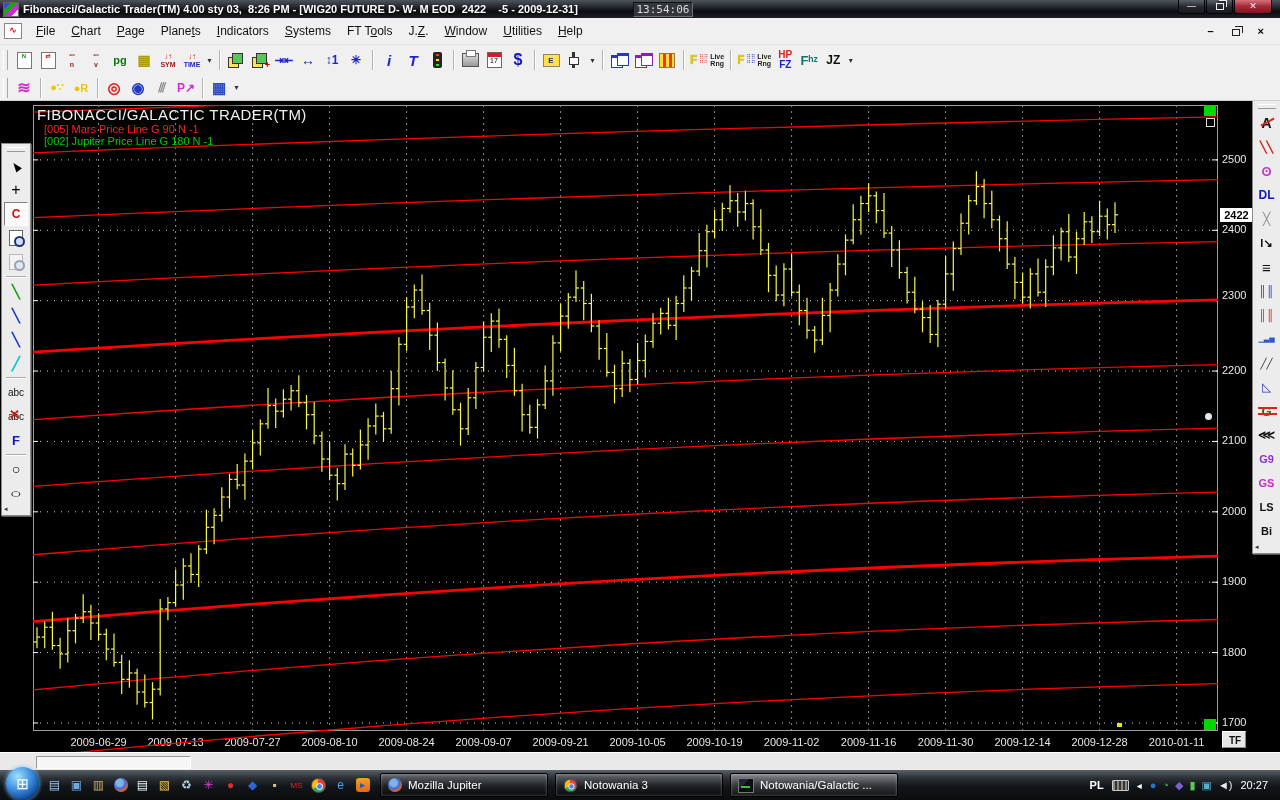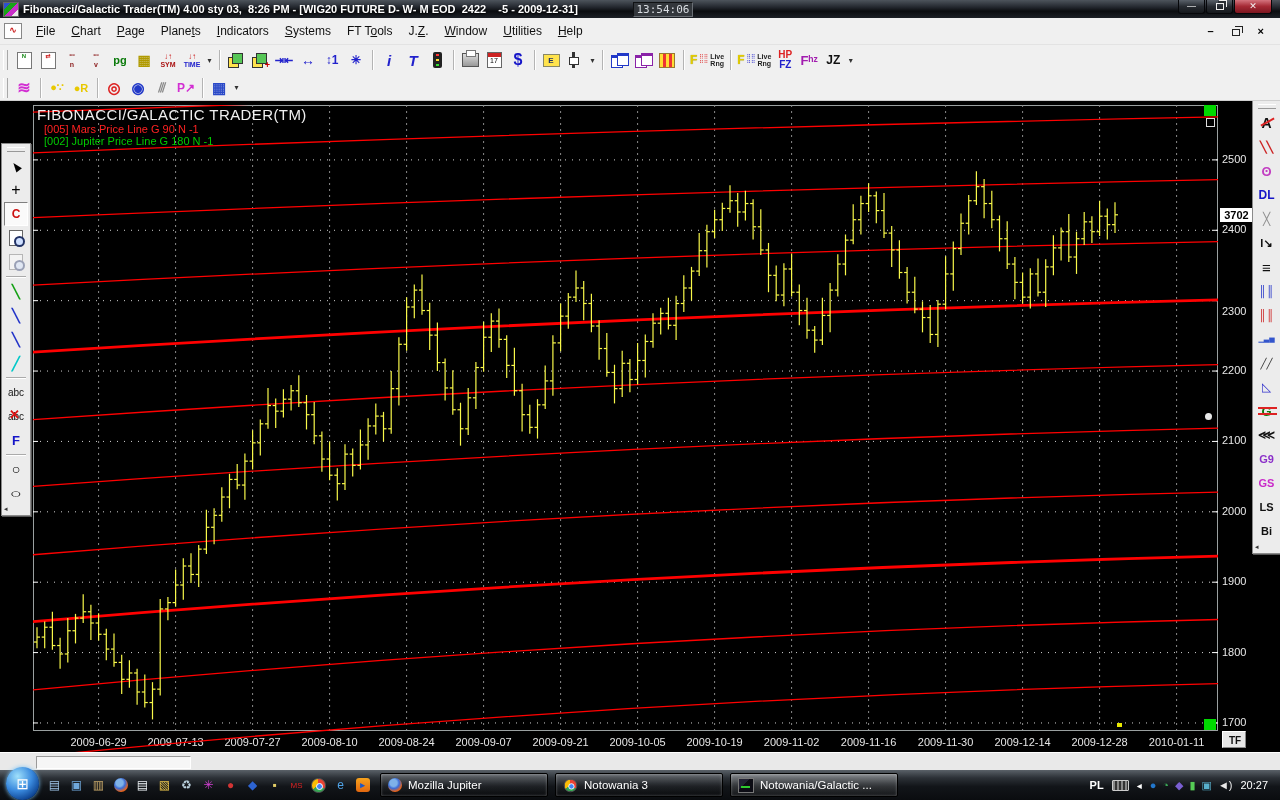--- a/index.html
+++ b/index.html
@@ -321,21 +321,21 @@
         </span>
       </span>
     </button>
     <button class="tb-btn">
       <span class="two">
         <span class="t2top" style="color:#d22;font-size:10px">HP</span>
         <span class="t2bot" style="color:#22c;font-size:10px">FZ</span>
       </span>
     </button>
     <button class="tb-btn">
-      <span class="glyph" style="color: #a21caf; font-size: 13px; font-weight: 700;">Fʰᶻ</span>
+      <span class="glyph" style="color: #0f766e; font-size: 13px; font-weight: 700;">Fʰᶻ</span>
     </button>
     <button class="tb-btn">
       <span class="glyph" style="color: rgb(17, 17, 17); font-size: 12px; font-weight: 700;">JZ</span>
     </button>
     <button class="tb-btn tb-dd">
       <span class="glyph" style="color: rgb(51, 51, 51); font-size: 8px; font-weight: 400;">▾</span>
     </button>
   </div>
 <div class="tb" id="tb2">
     <span class="tb-grip"></span>
@@ -867,29 +867,29 @@
         <line x1="1079" y1="119.65090090090091" x2="1082" y2="119.65090090090091"></line>
         <line x1="1082" y1="109.79729729729729" x2="1085" y2="109.79729729729729"></line>
       </g>
     </svg>
   <div class="watermark">FIBONACCI/GALACTIC TRADER(TM)</div>
   <div class="legendline" style="top:22px;color:#ff2222;">[005] Mars Price Line G 90 N -1</div>
   <div class="legendline" style="top:34px;color:#00cc00;">[002] Jupiter Price Line G 180 N -1</div>
   <div id="ylabels">
       <div class="ylab" style="top: 51.8986px;">2500</div>
       <div class="ylab" style="top: 122.282px;">2400</div>
-      <div class="ylab" style="top: 204px;">2300</div>
+      <div class="ylab" style="top: 188px;">2300</div>
       <div class="ylab" style="top: 263.047px;">2200</div>
       <div class="ylab" style="top: 333.43px;">2100</div>
       <div class="ylab" style="top: 403.813px;">2000</div>
       <div class="ylab" style="top: 474.196px;">1900</div>
       <div class="ylab" style="top: 544.579px;">1800</div>
       <div class="ylab" style="top: 614.962px;">1700</div>
     </div>
-  <div class="pricetag" style="top: 106.797px;">3702</div>
+  <div class="pricetag" style="top: 106.797px;">2422</div>
   <div class="sq" style="left:1204px;top:4px;width:12px;height:11px;background:#00d800;"></div>
   <div class="sq" style="left:1206px;top:17px;width:7px;height:7px;border:1px solid #ddd;background:#000;"></div>
   <div class="sq" style="left:1205px;top:312px;width:7px;height:7px;border-radius:50%;background:#e8e8e8;"></div>
   <div class="sq" style="left:1204px;top:618px;width:12px;height:11px;background:#00d800;"></div>
   <div class="sq" style="left:1117px;top:622px;width:5px;height:4px;background:#e8e800;"></div>
   <button class="tfbtn">TF</button>
 </div>
 
 <div class="palette" id="palL">
     <span class="pal-grip"></span>

